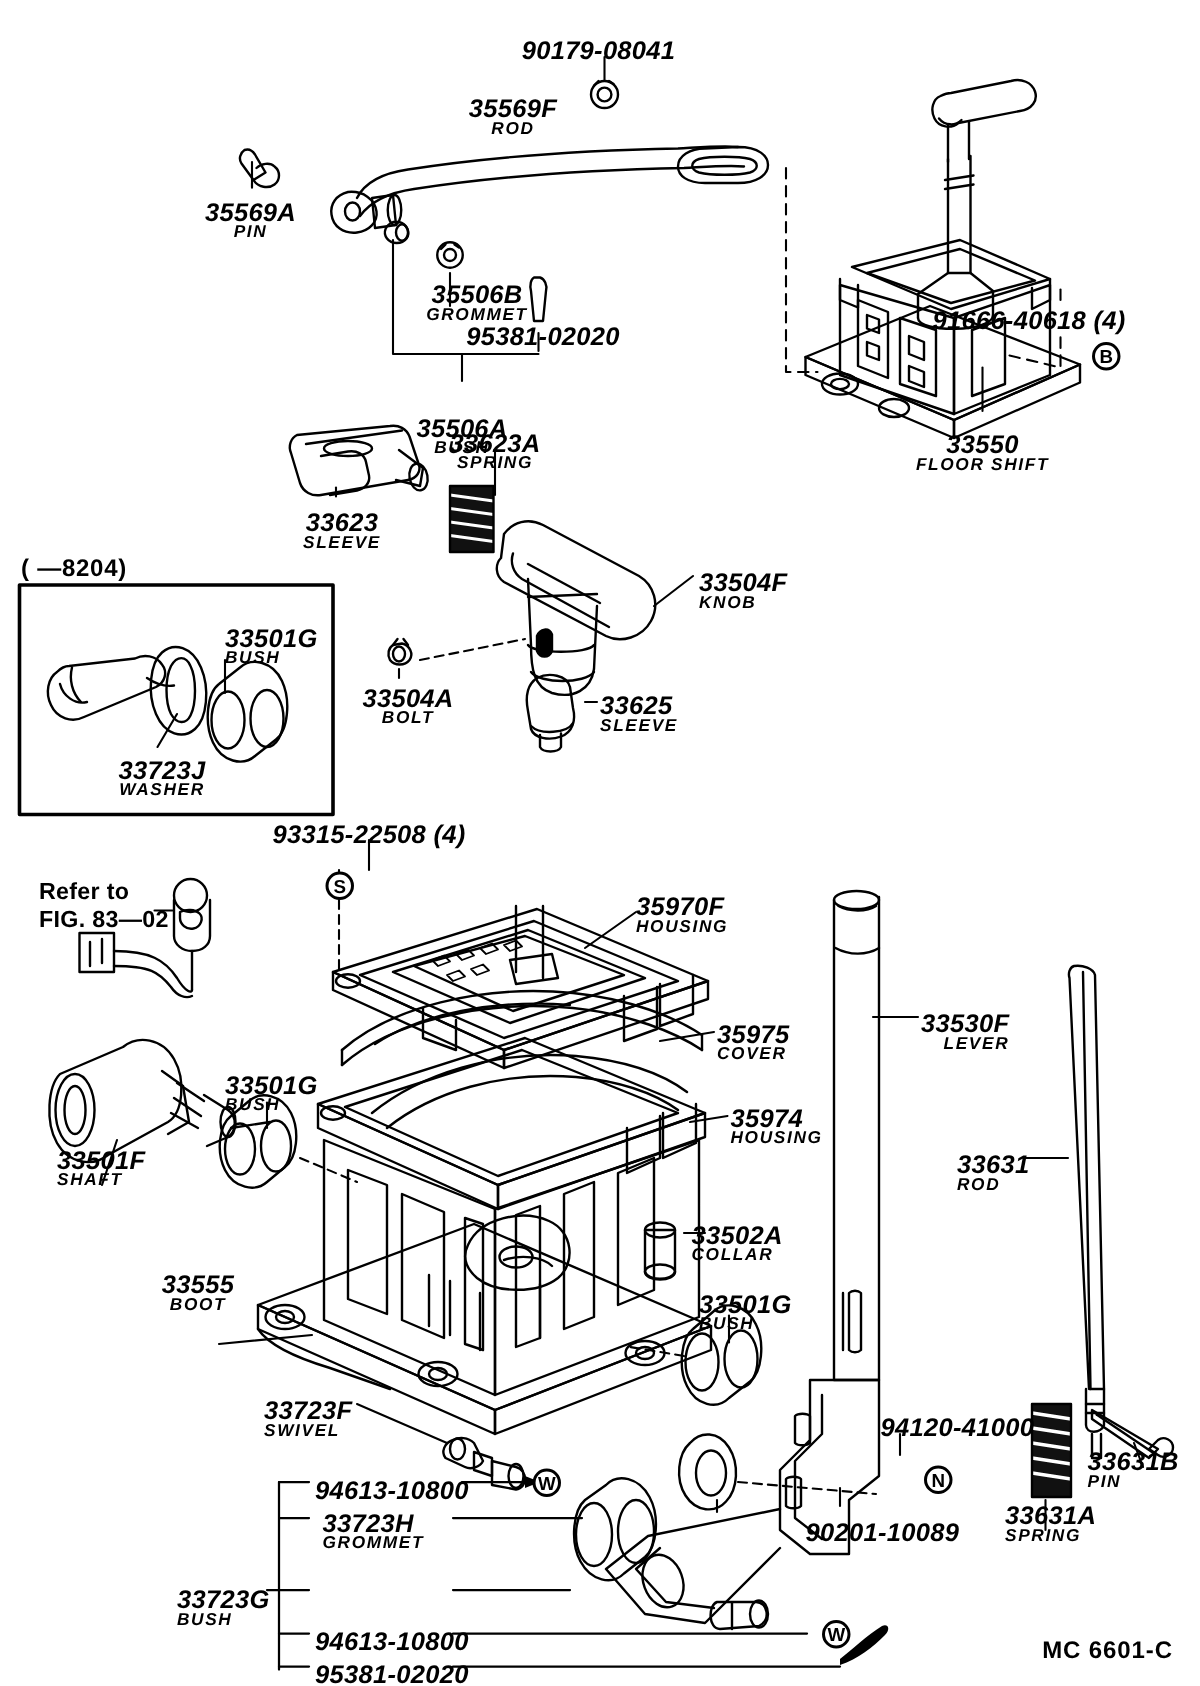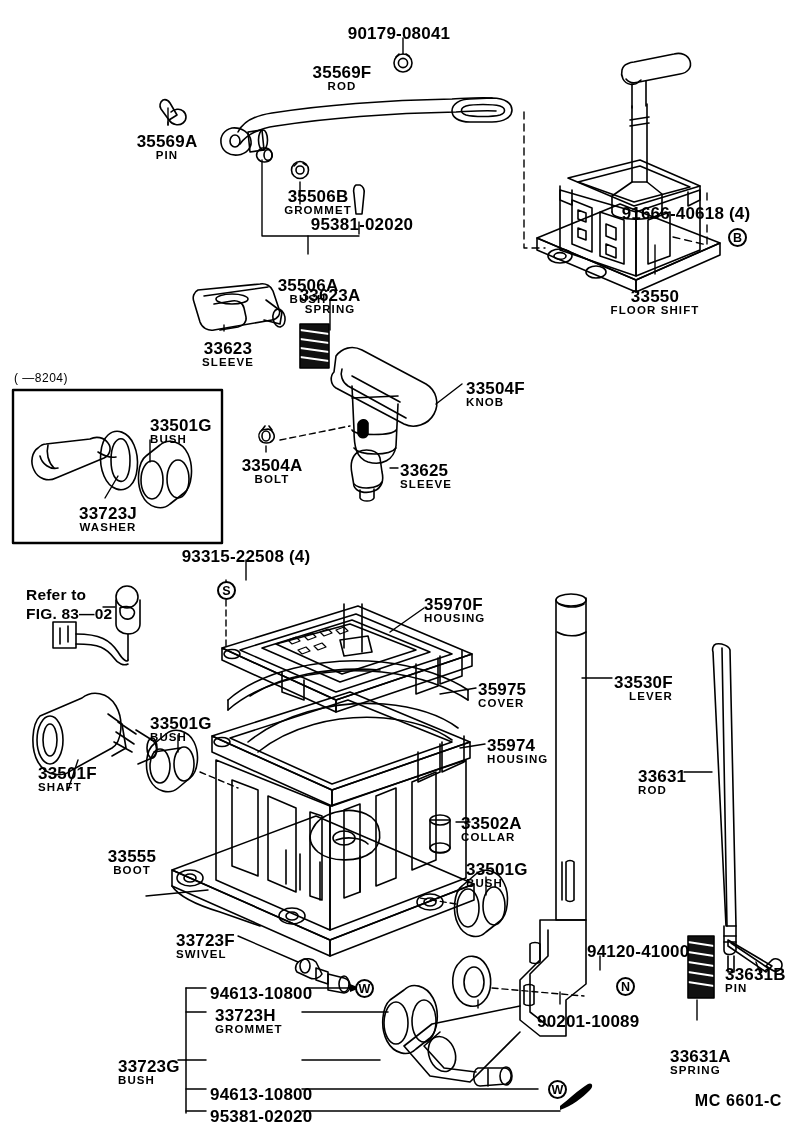--- a/index.html
+++ b/index.html
@@ -1,27 +1,27 @@
 <!DOCTYPE html>
 <html><head>
 <meta charset="utf-8">
 <title>Parts Diagram</title>
 <style>
   html,body{margin:0;padding:0;background:#fff;}
   body{width:800px;height:1124px;position:relative;overflow:hidden;
        font-family:"Liberation Sans","DejaVu Sans",sans-serif;color:#000;}
   #sheet{position:absolute;left:0;top:0;width:800px;height:1124px;}
   svg.art{position:absolute;left:0;top:0;width:800px;height:1124px;overflow:visible;}
-  .lbl{position:absolute;white-space:nowrap;line-height:1.0;}
+  .lbl{position:absolute;white-space:nowrap;line-height:1.0;font-style:italic;}
   .pn{font-size:17px;font-weight:bold;letter-spacing:.2px;}
   .dsc{font-size:11.5px;font-weight:bold;letter-spacing:1.1px;}
   .ctr{text-align:center;transform:translateX(-50%);}
   .footer{position:absolute;right:18px;bottom:14px;font-size:16px;font-weight:bold;letter-spacing:.6px;}
   .refer{position:absolute;font-size:15.5px;font-weight:bold;line-height:1.22;letter-spacing:.2px;}
-  .insetlab{position:absolute;font-size:12px;font-weight:normal;letter-spacing:.5px;}
+  .insetlab{position:absolute;font-size:16px;font-weight:bold;letter-spacing:.5px;}
   .circ{position:absolute;width:19px;height:19px;border:2.2px solid #000;border-radius:50%;
         font-size:12.5px;font-weight:bold;display:flex;align-items:center;justify-content:center;
         background:#fff;box-sizing:border-box;}
 </style>
 </head>
 <body>
 
 <div id="sheet">
 
 <svg class="art" viewBox="0 0 800 1124">
@@ -516,21 +516,21 @@
       <div class="lbl" style="left: 210px; top: 985px;">
         <div class="pn">94613-10800</div>
       </div>
       <div class="lbl" style="left: 587px; top: 943px;">
         <div class="pn">94120-41000</div>
       </div>
       <div class="lbl" style="left: 215px; top: 1007px;">
         <div class="pn">33723H</div>
         <div class="dsc">GROMMET</div>
       </div>
-      <div class="lbl" style="left: 670px; top: 1048px;">
+      <div class="lbl" style="left: 670px; top: 1002px;">
         <div class="pn">33631A</div>
         <div class="dsc">SPRING</div>
       </div>
       <div class="lbl" style="left: 725px; top: 966px;">
         <div class="pn">33631B</div>
         <div class="dsc">PIN</div>
       </div>
       <div class="lbl" style="left: 537px; top: 1013px;">
         <div class="pn">90201-10089</div>
       </div>

